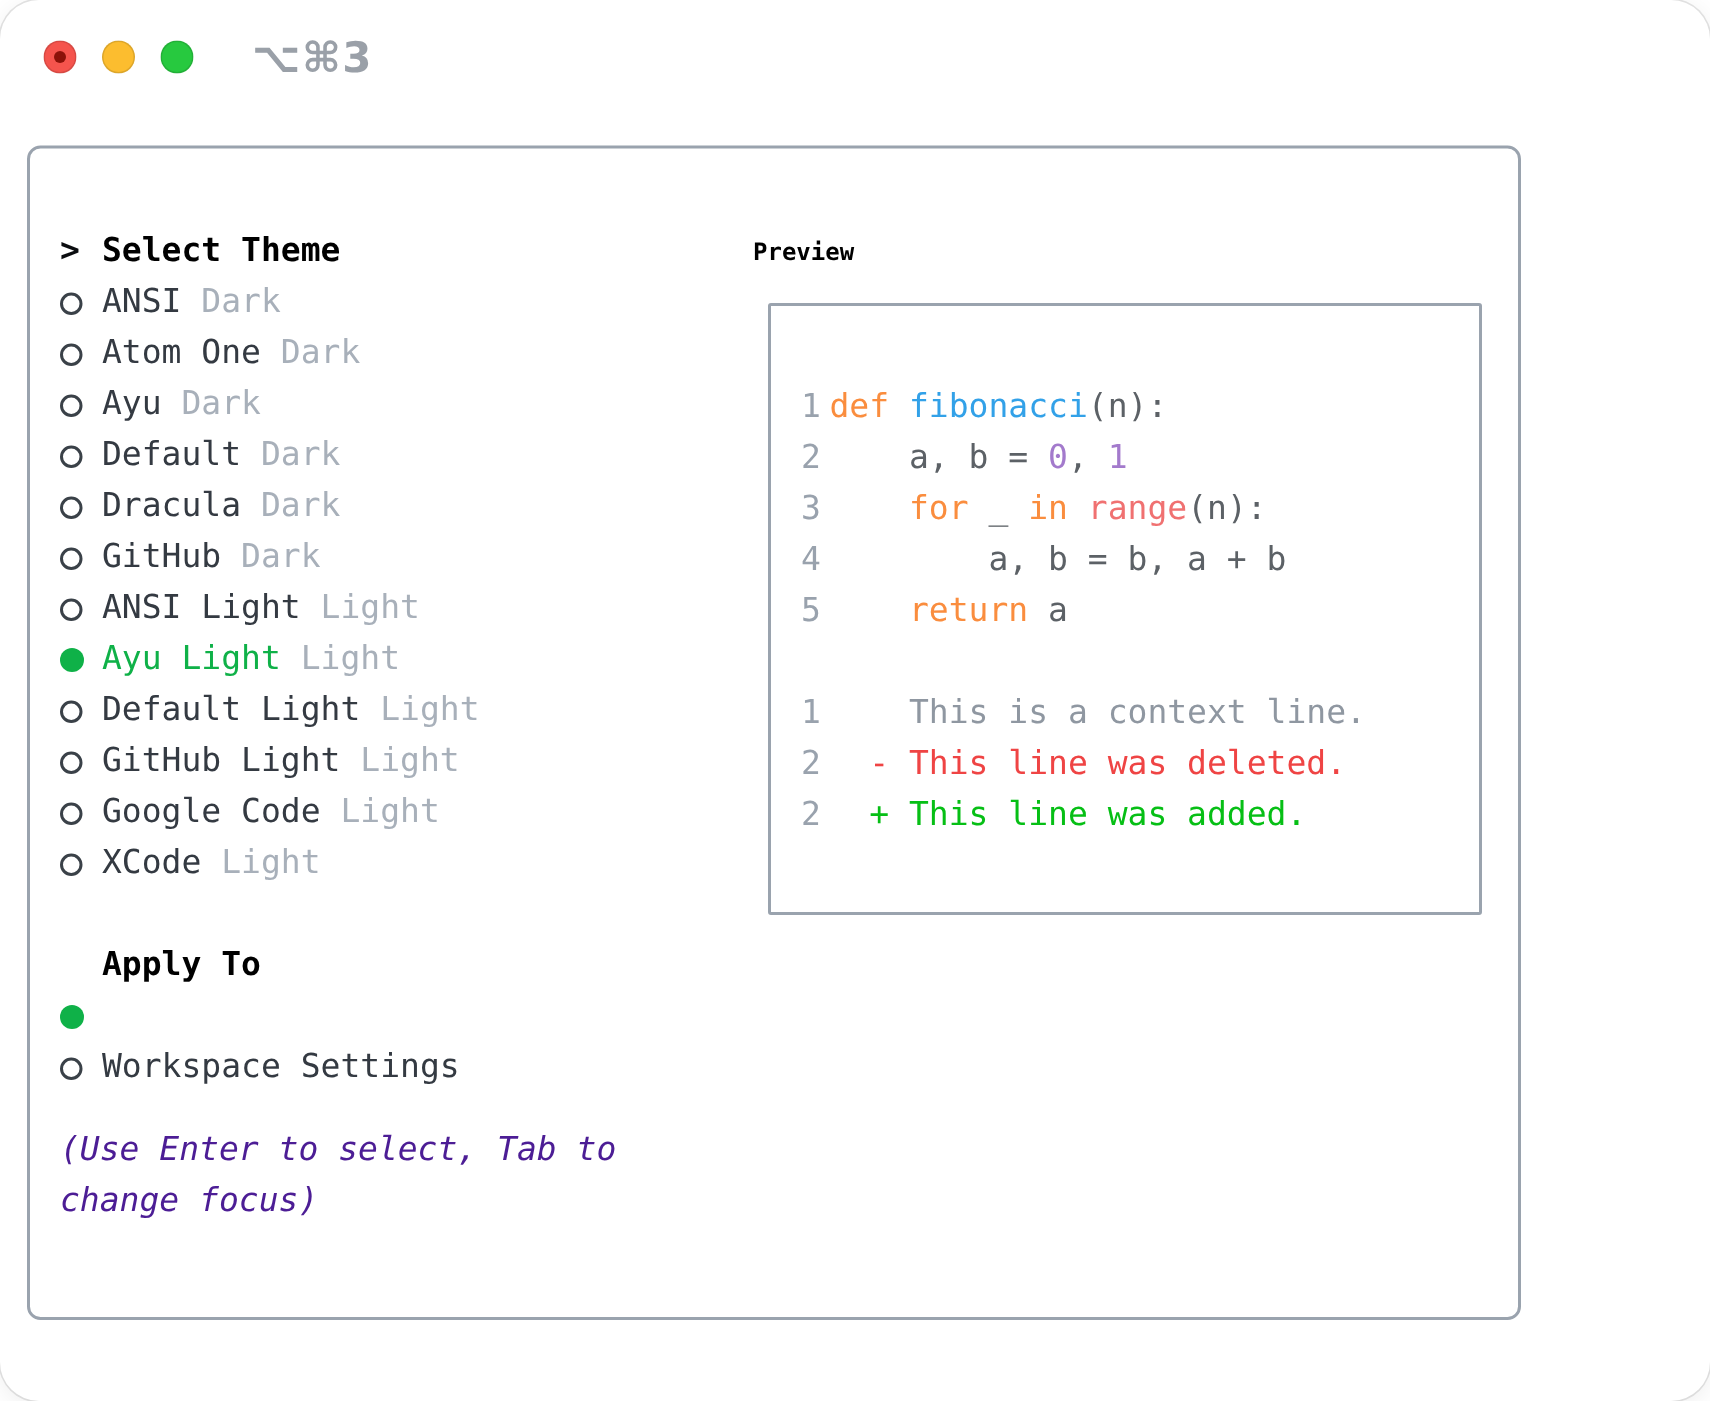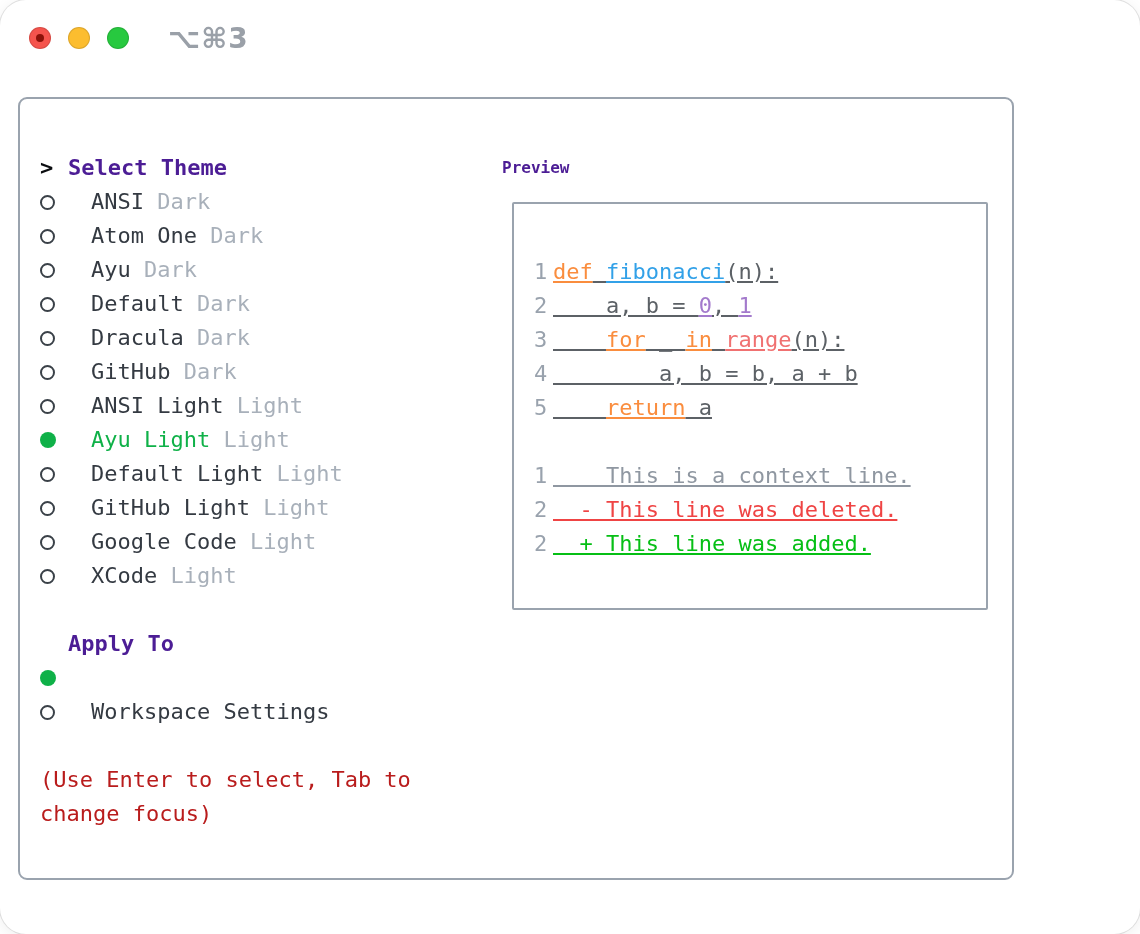--- a/index.html
+++ b/index.html
@@ -26,38 +26,38 @@
   .panel{
     position:absolute;left:18px;top:97px;width:996px;height:783px;
     border:2px solid #9aa3ae;border-radius:9px;box-sizing:border-box;background:#fff;
   }
   .left-col{position:absolute;left:20px;top:52px;font-size:22px;line-height:34px;}
   .row{display:flex;height:34px;align-items:center;white-space:pre;}
   .row.spacer{height:34px;}
   .marker{width:28px;height:34px;display:flex;align-items:center;flex:none;}
   .prefix{font-weight:bold;color:#0b0d10;}
   .label{white-space:pre;}
-  .bold{font-weight:bold;color:#4c1d95;}
+  .bold{font-weight:bold;color:#000000;}
   .circle{width:15px;height:15px;border:2.5px solid #3a4148;border-radius:50%;box-sizing:border-box;}
   .circle.filled{width:16px;height:16px;border:none;background:var(--sel-green,#0fb148);}
-  .tname{color:#343a42;margin-left:23px;}
+  .tname{color:#343a42;}
   .tname.sel{color:var(--sel-green,#0fb148);}
   .variant{color:#a8b0ba;text-align:center;}
-  .hint{margin-top:34px;width:400px;color:#b91c1c;line-height:34px;white-space:pre-wrap;}
+  .hint{margin-top:21px;width:400px;color:#4c1d95;line-height:34px;white-space:pre-wrap;font-style:italic;}
   
   .preview-label{position:absolute;left:482px;top:52px;font-size:16px;line-height:34px;}
   .preview-box{
     position:absolute;left:492px;top:103px;width:476px;height:408px;
     border:2px solid #9aa3ae;border-radius:2px;box-sizing:border-box;
   }
   .code{position:absolute;left:20px;top:50px;font-size:22px;}
   .cline{display:flex;height:34px;align-items:center;white-space:pre;}
   .cline.blank{height:34px;}
   .ln{display:inline-block;width:13px;margin-right:6px;color:#99a2ad;flex:none;}
-  .seg{white-space:pre;text-decoration:underline;}
+  .seg{white-space:pre;}
 </style>
 </head>
 <body>
 
 <div class="window">
 
   <div class="lights">
     <div class="light red" style="background: rgb(245, 84, 77); --red-dot: #8c1209;"></div>
     <div class="light yellow" style="background: rgb(252, 189, 47);"></div>
     <div class="light green" style="background: rgb(39, 201, 63);"></div>

